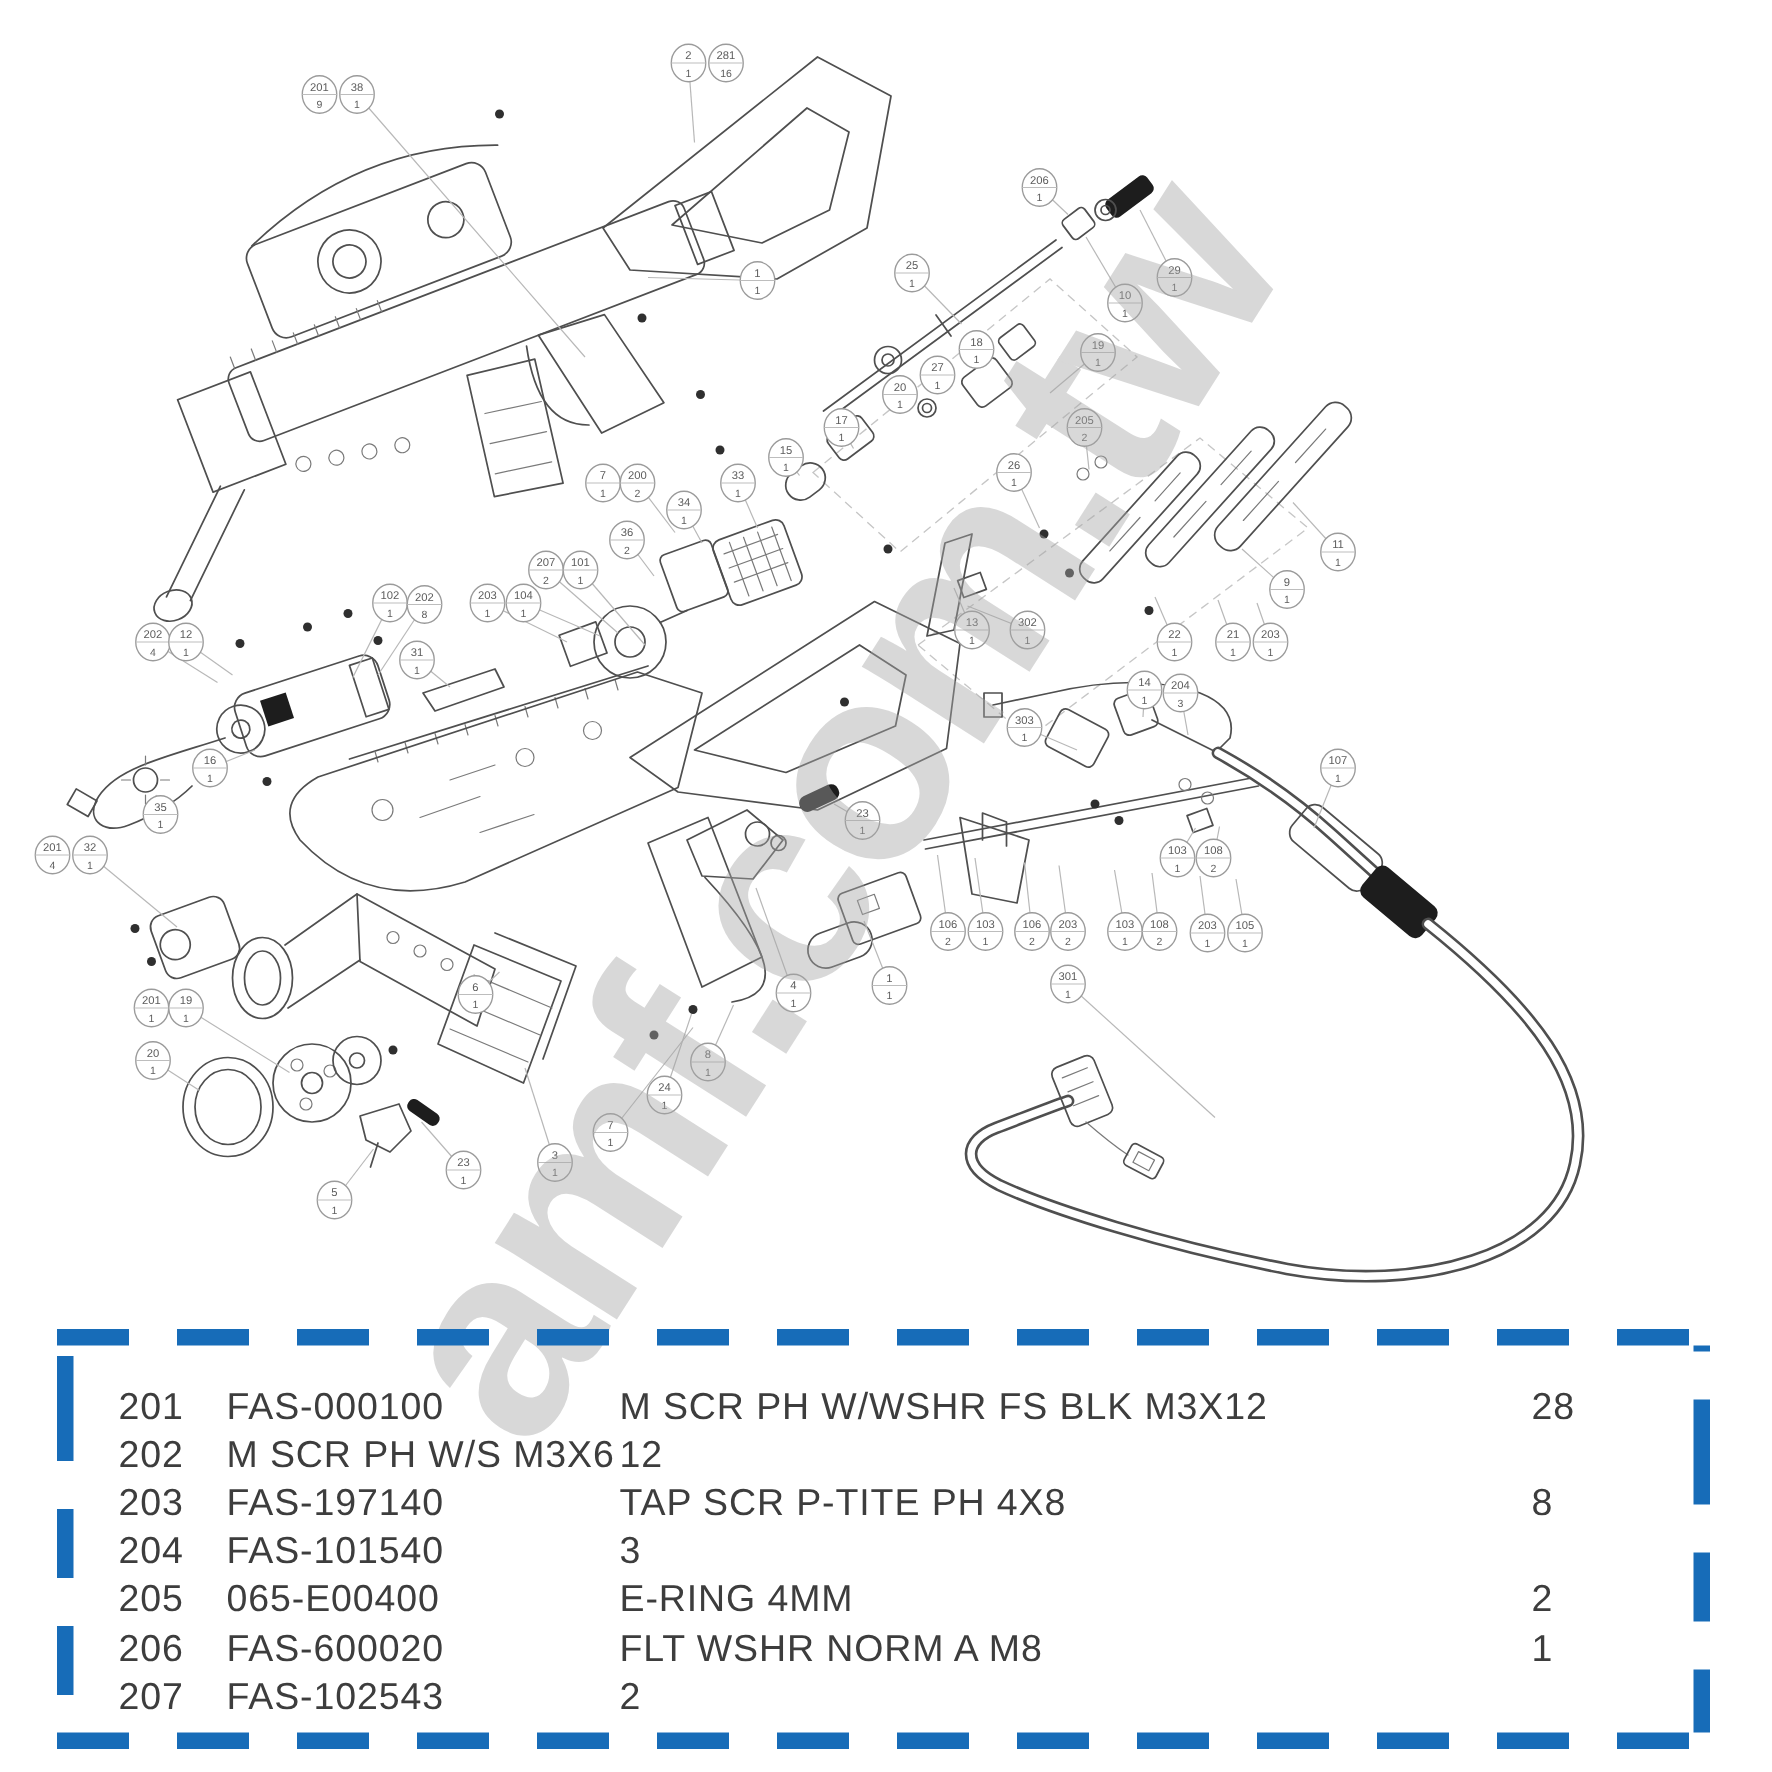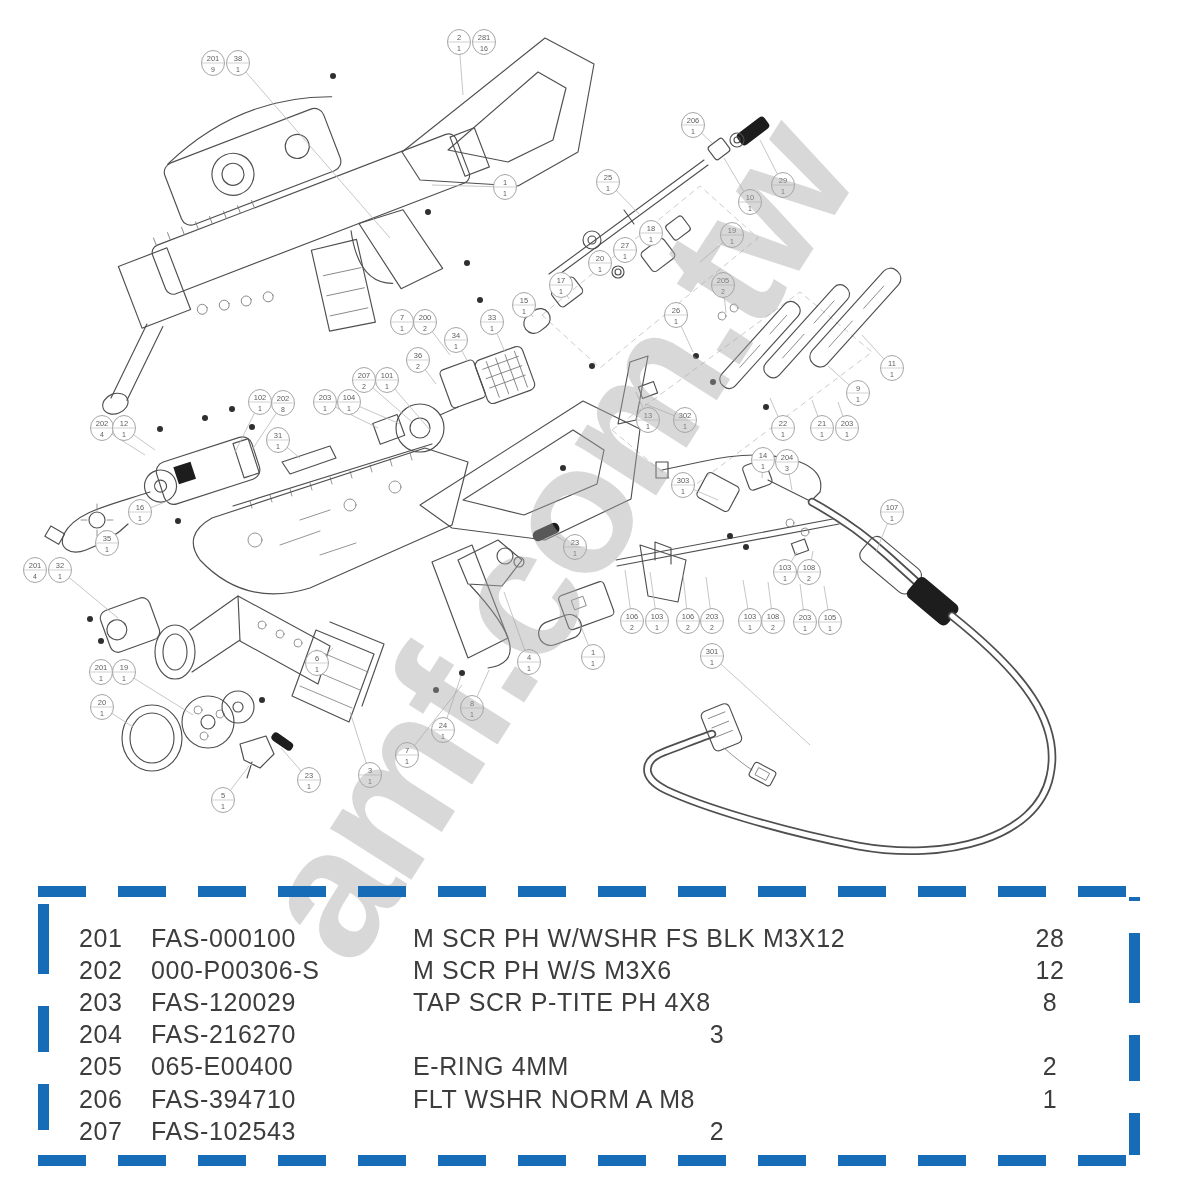--- a/index.html
+++ b/index.html
@@ -39,21 +39,21 @@
     background:repeating-linear-gradient(90deg,var(--blue) 0 48px,transparent 48px 80px);}
   .bd.left{left:0;top:11px;bottom:11px;width:11px;
     background:repeating-linear-gradient(180deg,var(--blue) 0 46px,transparent 46px 78px);
     background-position:0 31px;}
   .bd.right{right:0;top:11px;bottom:11px;width:11px;
     background:repeating-linear-gradient(180deg,var(--blue) 0 46px,transparent 46px 78px);
     background-position:0 60px;}
   .rows{position:absolute;left:11px;right:11px;top:11px;bottom:11px;padding:25px 50px 0 30px;}
   .row{display:grid;grid-template-columns:72px 262px 1fr 58px;height:32.2px;align-items:center;
        font-size:25px;letter-spacing:.6px;color:#3d3d3d;}
-  .row .qty{text-align:center;}
+  .row .qty{text-align:left;}
 </style>
 </head>
 <body>
 
 <div class="stage">
 
   <svg class="diagram" id="diagram" width="1181" height="1181" viewBox="0 0 1181 1181">
 
     <g>
       <path class="dashbox" d="M542,315 L700,186 L758,238 L600,368 Z"></path>
@@ -785,44 +785,43 @@
     <div class="bd right"></div>
     <div class="rows" id="rows">
         <div class="row">
           <span class="item">201</span>
           <span class="code">FAS-000100</span>
           <span class="desc">M SCR PH W/WSHR FS BLK M3X12</span>
           <span class="qty">28</span>
         </div>
         <div class="row">
           <span class="item">202</span>
-          <span class="code">000-P00306-S</span>
           <span class="desc">M SCR PH W/S M3X6</span>
           <span class="qty">12</span>
         </div>
         <div class="row">
           <span class="item">203</span>
-          <span class="code">FAS-120029</span>
+          <span class="code">FAS-197140</span>
           <span class="desc">TAP SCR P-TITE PH 4X8</span>
           <span class="qty">8</span>
         </div>
         <div class="row">
           <span class="item">204</span>
-          <span class="code">FAS-216270</span>
+          <span class="code">FAS-101540</span>
           <span class="qty">3</span>
         </div>
         <div class="row">
           <span class="item">205</span>
           <span class="code">065-E00400</span>
           <span class="desc">E-RING 4MM</span>
           <span class="qty">2</span>
         </div>
         <div class="row">
           <span class="item">206</span>
-          <span class="code">FAS-394710</span>
+          <span class="code">FAS-600020</span>
           <span class="desc">FLT WSHR NORM A M8</span>
           <span class="qty">1</span>
         </div>
         <div class="row">
           <span class="item">207</span>
           <span class="code">FAS-102543</span>
           <span class="qty">2</span>
         </div>
       </div>
   </div>

